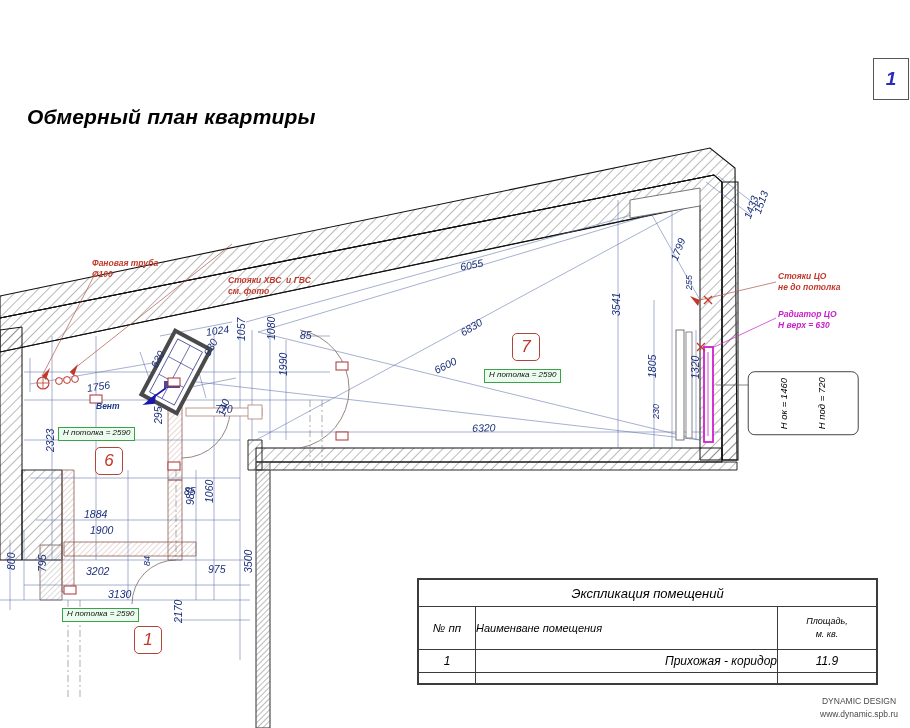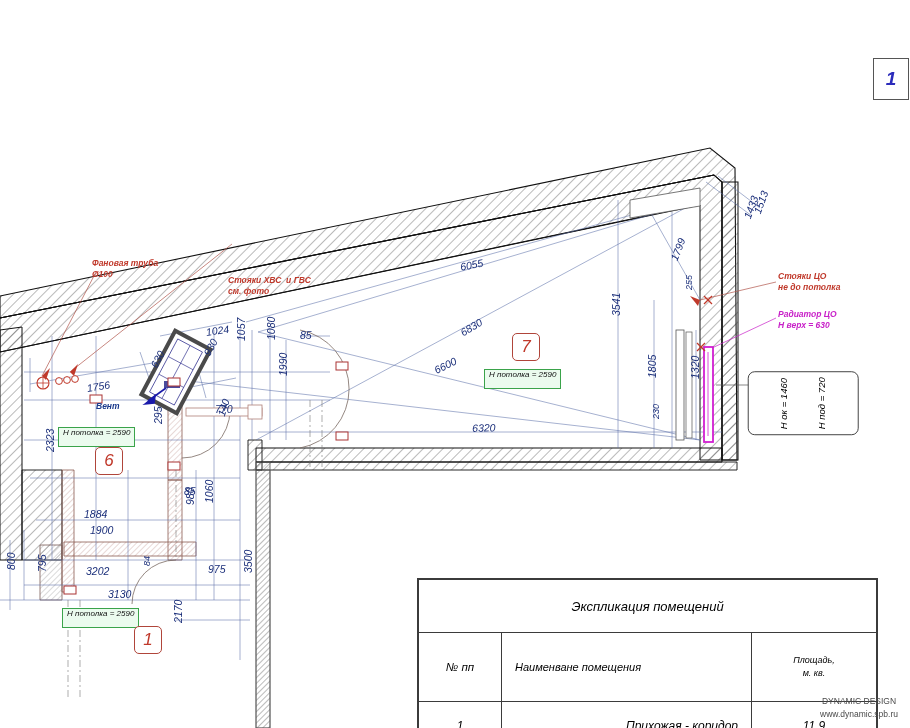--- a/index.html
+++ b/index.html
@@ -73,21 +73,21 @@
   .dim.sm { font-size: 9px; }
 
   
   .hbox {
     position: absolute;
     border: 1px solid #3aa34a;
     background: #ebfbee;
     color: #101010;
     font-size: 8px;
     font-style: italic;
-    padding: 1px 4px 8px 4px;
+    padding: 1px 4px 2px 4px;
     white-space: nowrap;
     line-height: 1.1;
   }
 
   
   .room {
     position: absolute;
     width: 26px; height: 26px;
     border: 1px solid #b0453a;
     border-radius: 5px;
@@ -125,21 +125,21 @@
   table.exp {
     border-collapse: collapse;
     width: 100%;
     font-style: italic;
   }
   table.exp td, table.exp th {
     border: 1px solid #3b3b3b;
     font-weight: normal;
     font-style: italic;
     color: #000;
-    padding: 13px;
+    padding: 0;
   }
   .exp-title {
     text-align: center;
     font-size: 13px;
     height: 26px;
   }
   .hd-num   { width: 56px;  text-align: center; font-size: 11.5px; height: 42px; border-radius: 9px; }
   .hd-name  { text-align: left; font-size: 11px; }
   .hd-area  { width: 98px; text-align: center; font-size: 9px; line-height: 1.5; }
   .cell-num  { text-align: center; font-size: 12px; height: 22px; }
@@ -335,20 +335,21 @@
 
     <g stroke="#777" stroke-width="0.6" stroke-dasharray="7 3 2 3" fill="none">
       <line x1="68" y1="600" x2="68" y2="700"></line>
       <line x1="80" y1="600" x2="80" y2="700"></line>
       <line x1="310" y1="400" x2="310" y2="470"></line>
       <line x1="322" y1="400" x2="322" y2="470"></line>
       <line x1="176" y1="470" x2="176" y2="560"></line>
     </g>
   </svg>
 
+  <div class="title">Обмерный план квартиры</div>
 
   <div class="page-box">
     <span>1</span>
   </div>
 
   <div id="annotation-layer">
       <div class="ann red" style="left: 92px; top: 258px;">Фановая труба
 Ø100</div>
       <div class="ann red" style="left: 228px; top: 230px; margin-top: 45px;">Стояки ХВС  и ГВС
 см. фото</div>

